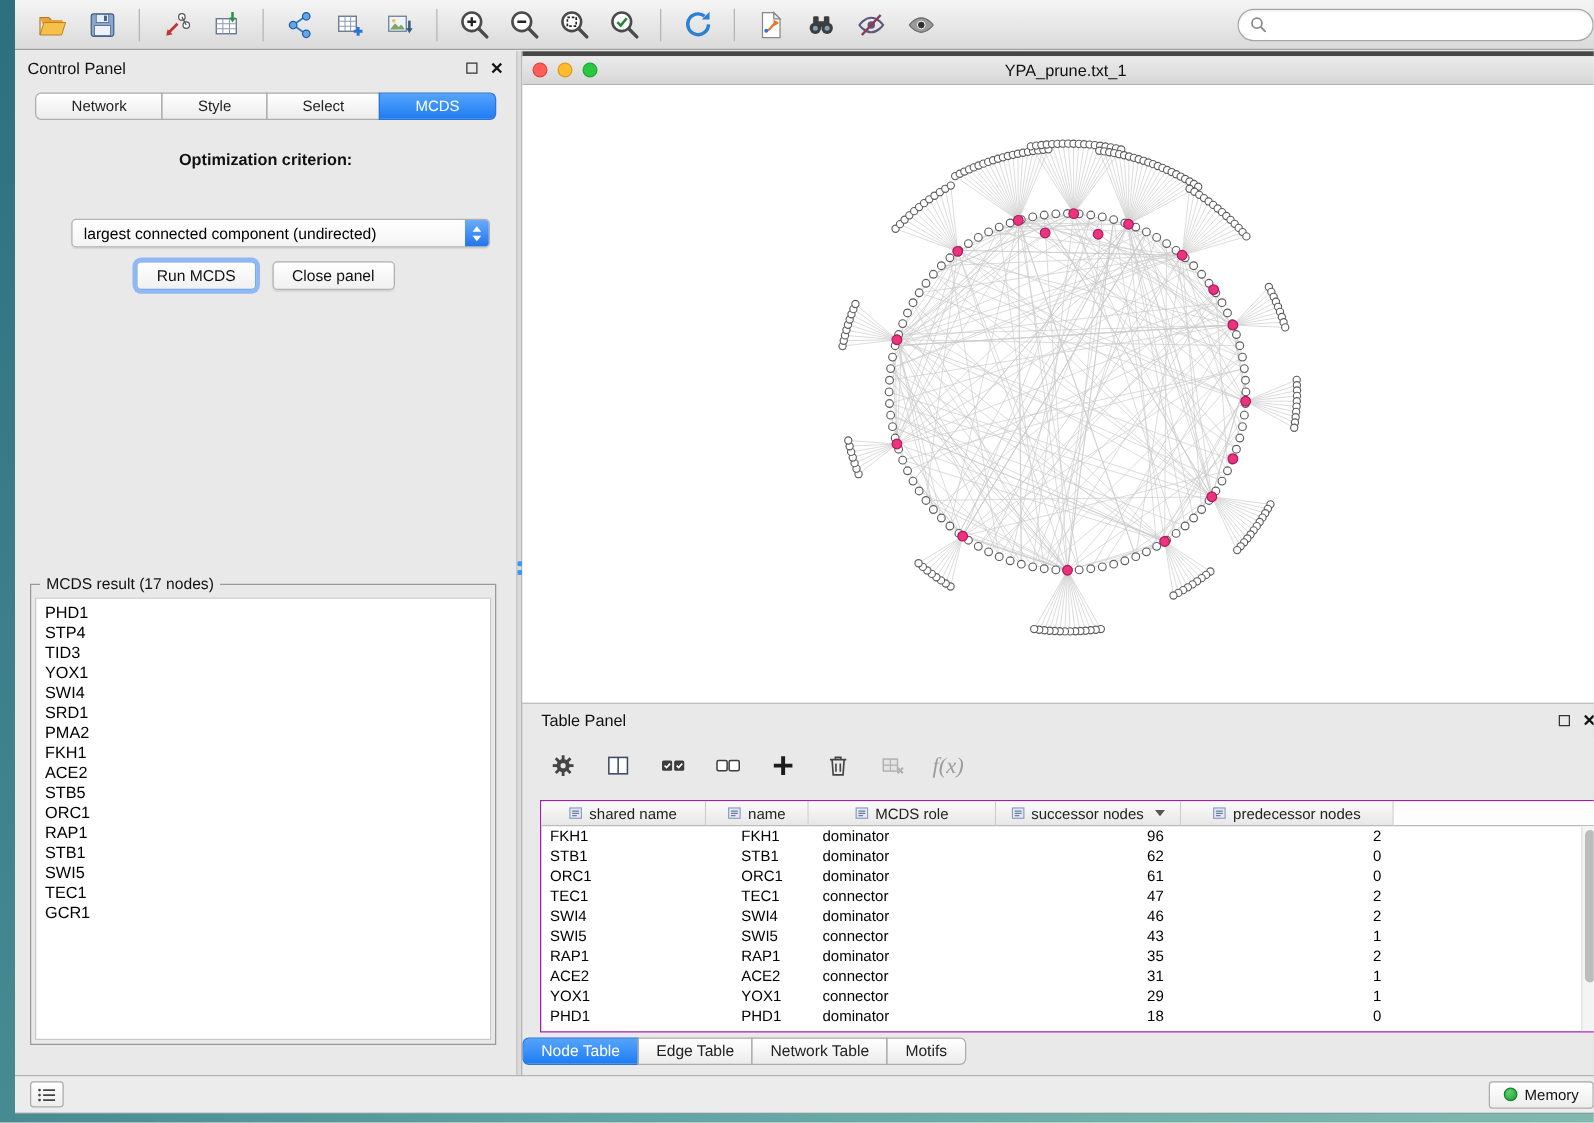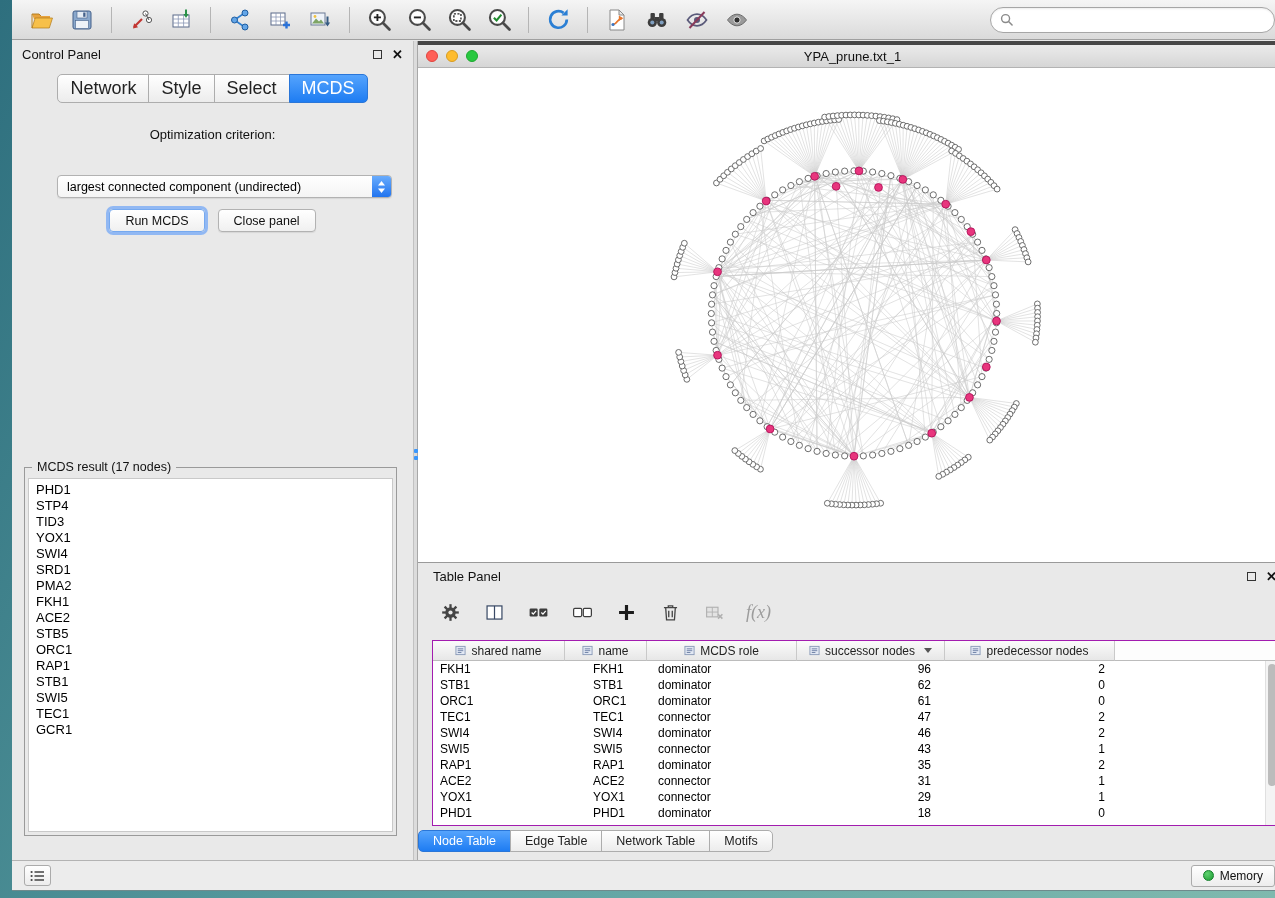--- a/index.html
+++ b/index.html
@@ -17,25 +17,25 @@
   #search-box svg{width:13px;height:13px;flex:0 0 auto;}
   #search-box input{border:none;outline:none;flex:1;font-size:12px;background:transparent;}
 
   
   #control-panel{position:absolute;left:0;top:41px;width:401px;bottom:30px;background:#e9e9e9;}
   .panel-header{height:27px;display:flex;align-items:center;padding:0 10px;font-size:13px;color:#111;}
   .panel-ctrls{margin-left:auto;display:flex;align-items:center;gap:10px;}
   .pc-float{width:9px;height:9px;border:1.5px solid #333;display:inline-block;}
   .pc-close{font-size:13px;font-weight:bold;color:#111;line-height:1;cursor:default;}
   .seg-tabs{display:flex;justify-content:center;margin-top:6px;}
-  .seg-tab{padding:3px 12px;font-size:18px;background:linear-gradient(#ffffff,#ececec);border:1px solid #ad ad;border:1px solid #adadad;margin-left:-1px;color:#222;white-space:nowrap;}
+  .seg-tab{padding:3px 28px;font-size:12px;background:linear-gradient(#ffffff,#ececec);border:1px solid #ad ad;border:1px solid #adadad;margin-left:-1px;color:#222;white-space:nowrap;}
   .seg-tab:first-child{border-radius:5px 0 0 5px;margin-left:0;}
   .seg-tab:last-child{border-radius:0 5px 5px 0;}
   .seg-tab.sel{background:linear-gradient(#55a4fd,#1e7cf2);border-color:#2a76d8;color:#fff;}
-  .opt-label{text-align:center;margin-top:24px;font-size:13px;color:#111;}
+  .opt-label{text-align:center;margin-top:24px;font-size:13px;color:#111;font-weight:bold;}
   .dropdown{position:absolute;left:45px;top:134px;width:335px;height:23px;border:1px solid #b2b2b2;border-radius:4px;background:linear-gradient(#ffffff,#f4f4f4);display:flex;align-items:center;font-size:12.5px;box-shadow:0 1px 1px rgba(0,0,0,.08);}
   .dd-text{padding-left:9px;flex:1;white-space:nowrap;overflow:hidden;}
   .dd-stepper{width:19px;height:21px;border-radius:0 3px 3px 0;background:linear-gradient(#69acfd,#2174ef);display:flex;align-items:center;justify-content:center;}
   .btn-row{position:absolute;left:0;width:100%;top:168px;display:flex;justify-content:center;gap:13px;}
   .mac-btn{height:23px;padding:0 15px;font-size:12.5px;color:#111;background:linear-gradient(#ffffff,#f0f0f0);border:1px solid #b2b2b2;border-radius:4px;box-shadow:0 1px 1px rgba(0,0,0,.08);}
   .mac-btn.focused{box-shadow:0 0 0 3px rgba(72,143,252,.55);border-color:#76a9ef;}
   .result-box{position:absolute;left:12px;width:373px;top:426px;bottom:24px;border:1px solid #9a9a9a;}
   .result-legend{position:absolute;top:-8px;left:7px;background:#e9e9e9;padding:0 5px;font-size:12.5px;color:#111;}
   .result-list{position:absolute;left:3px;right:3px;top:10px;bottom:3px;background:#fff;border:1px solid #c9c9c9;overflow:hidden;padding:3px 7px;}
   .mcds-item{font-size:13px;line-height:16px;color:#000;}

